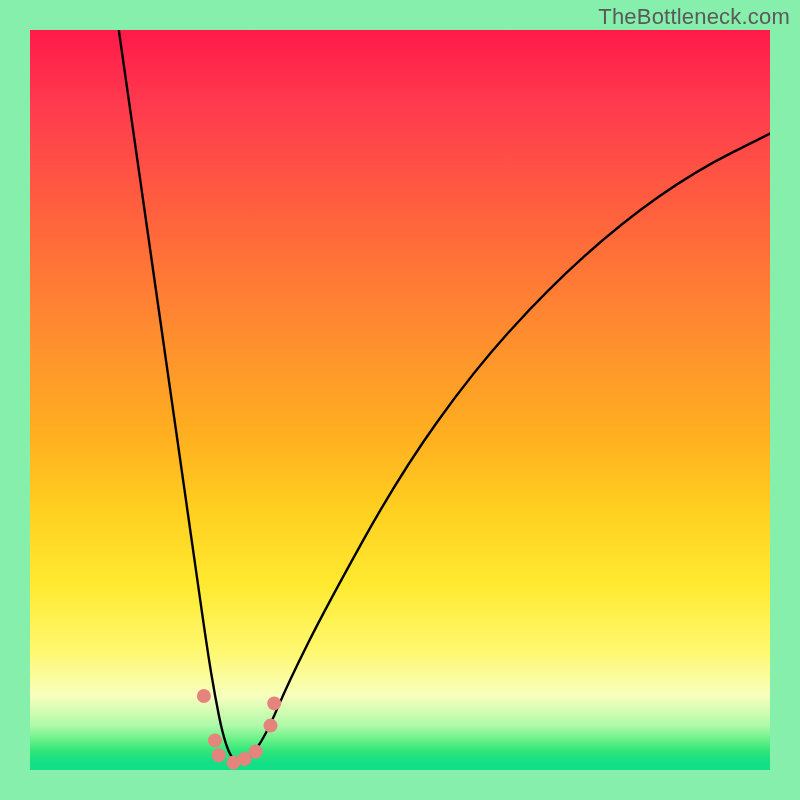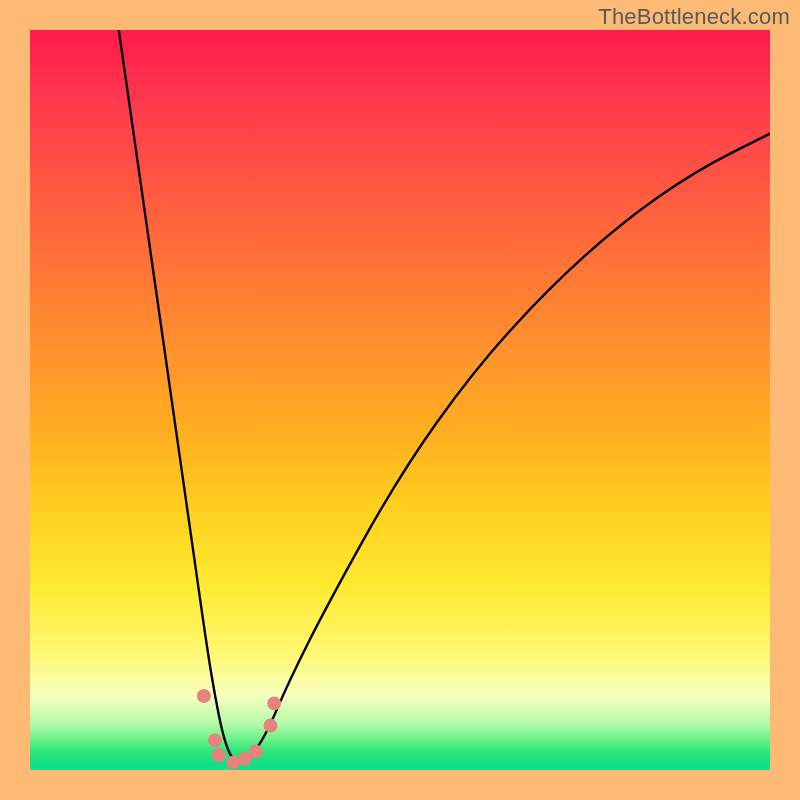--- a/index.html
+++ b/index.html
@@ -8,21 +8,21 @@
     width: 800px;
     height: 800px;
     overflow: hidden;
     background: #000;
     font-family: Arial, Helvetica, sans-serif;
   }
   .outer {
     position: relative;
     width: 800px;
     height: 800px;
-    background: #fdba74;
+    background: #86efac;
   }
   .plot-area {
     position: absolute;
     left: 30px;
     top: 30px;
     width: 740px;
     height: 740px;
     overflow: hidden;
   }
   .gradient-bg {

